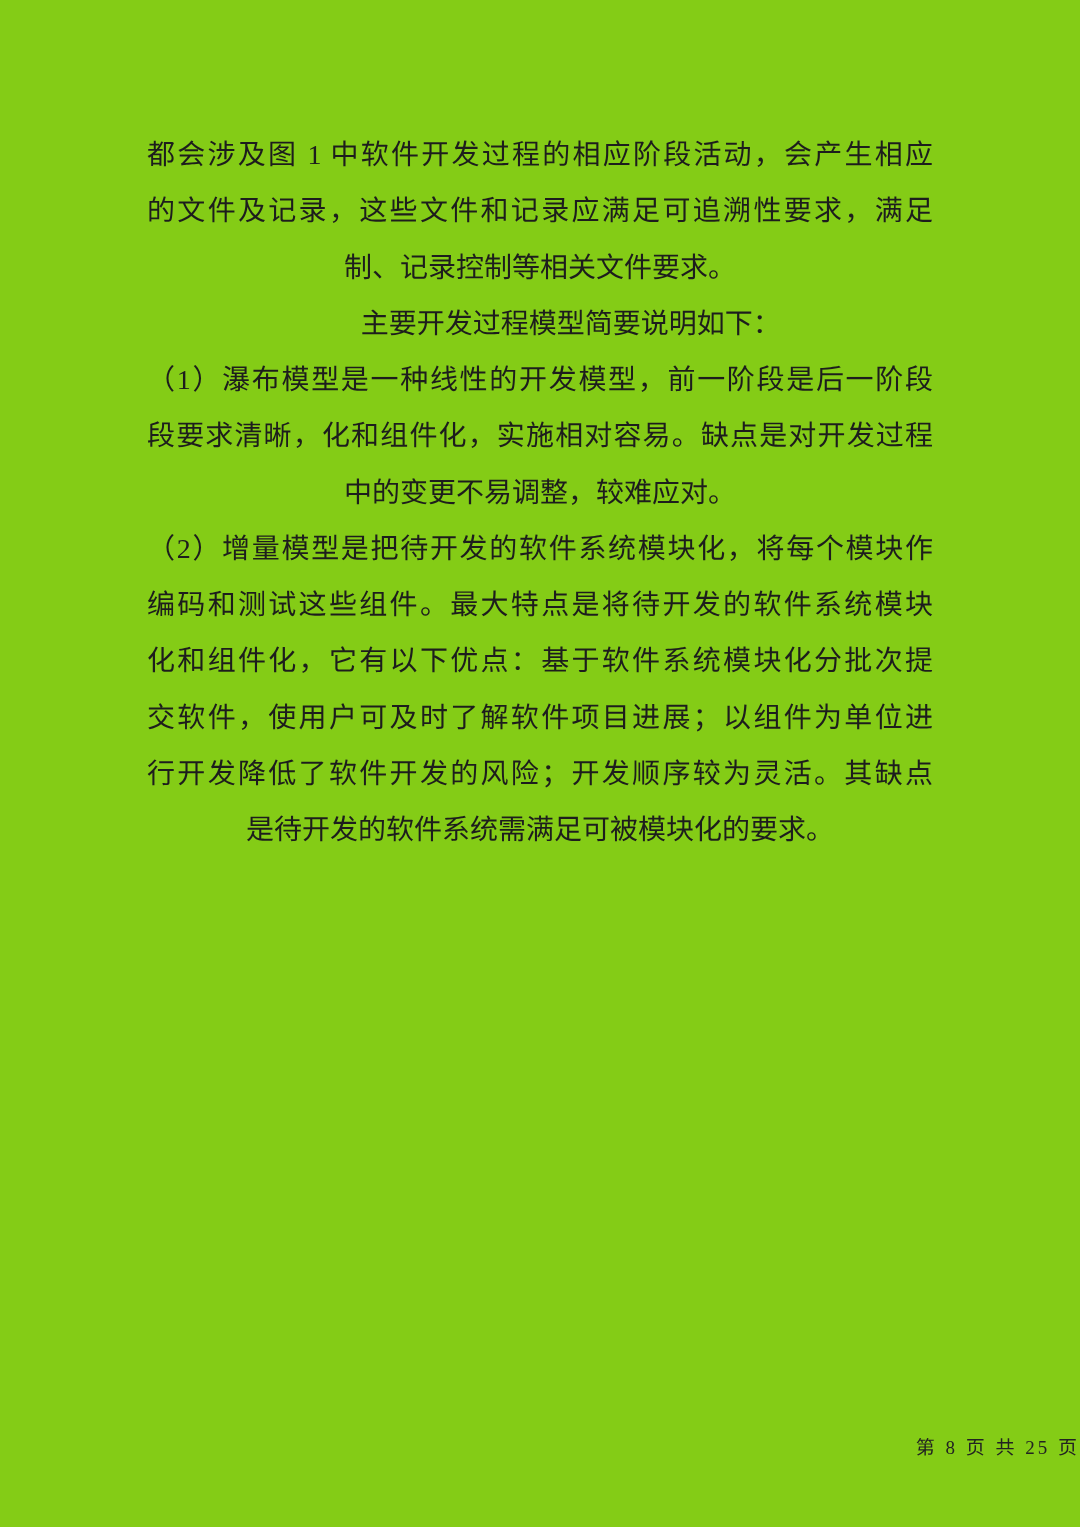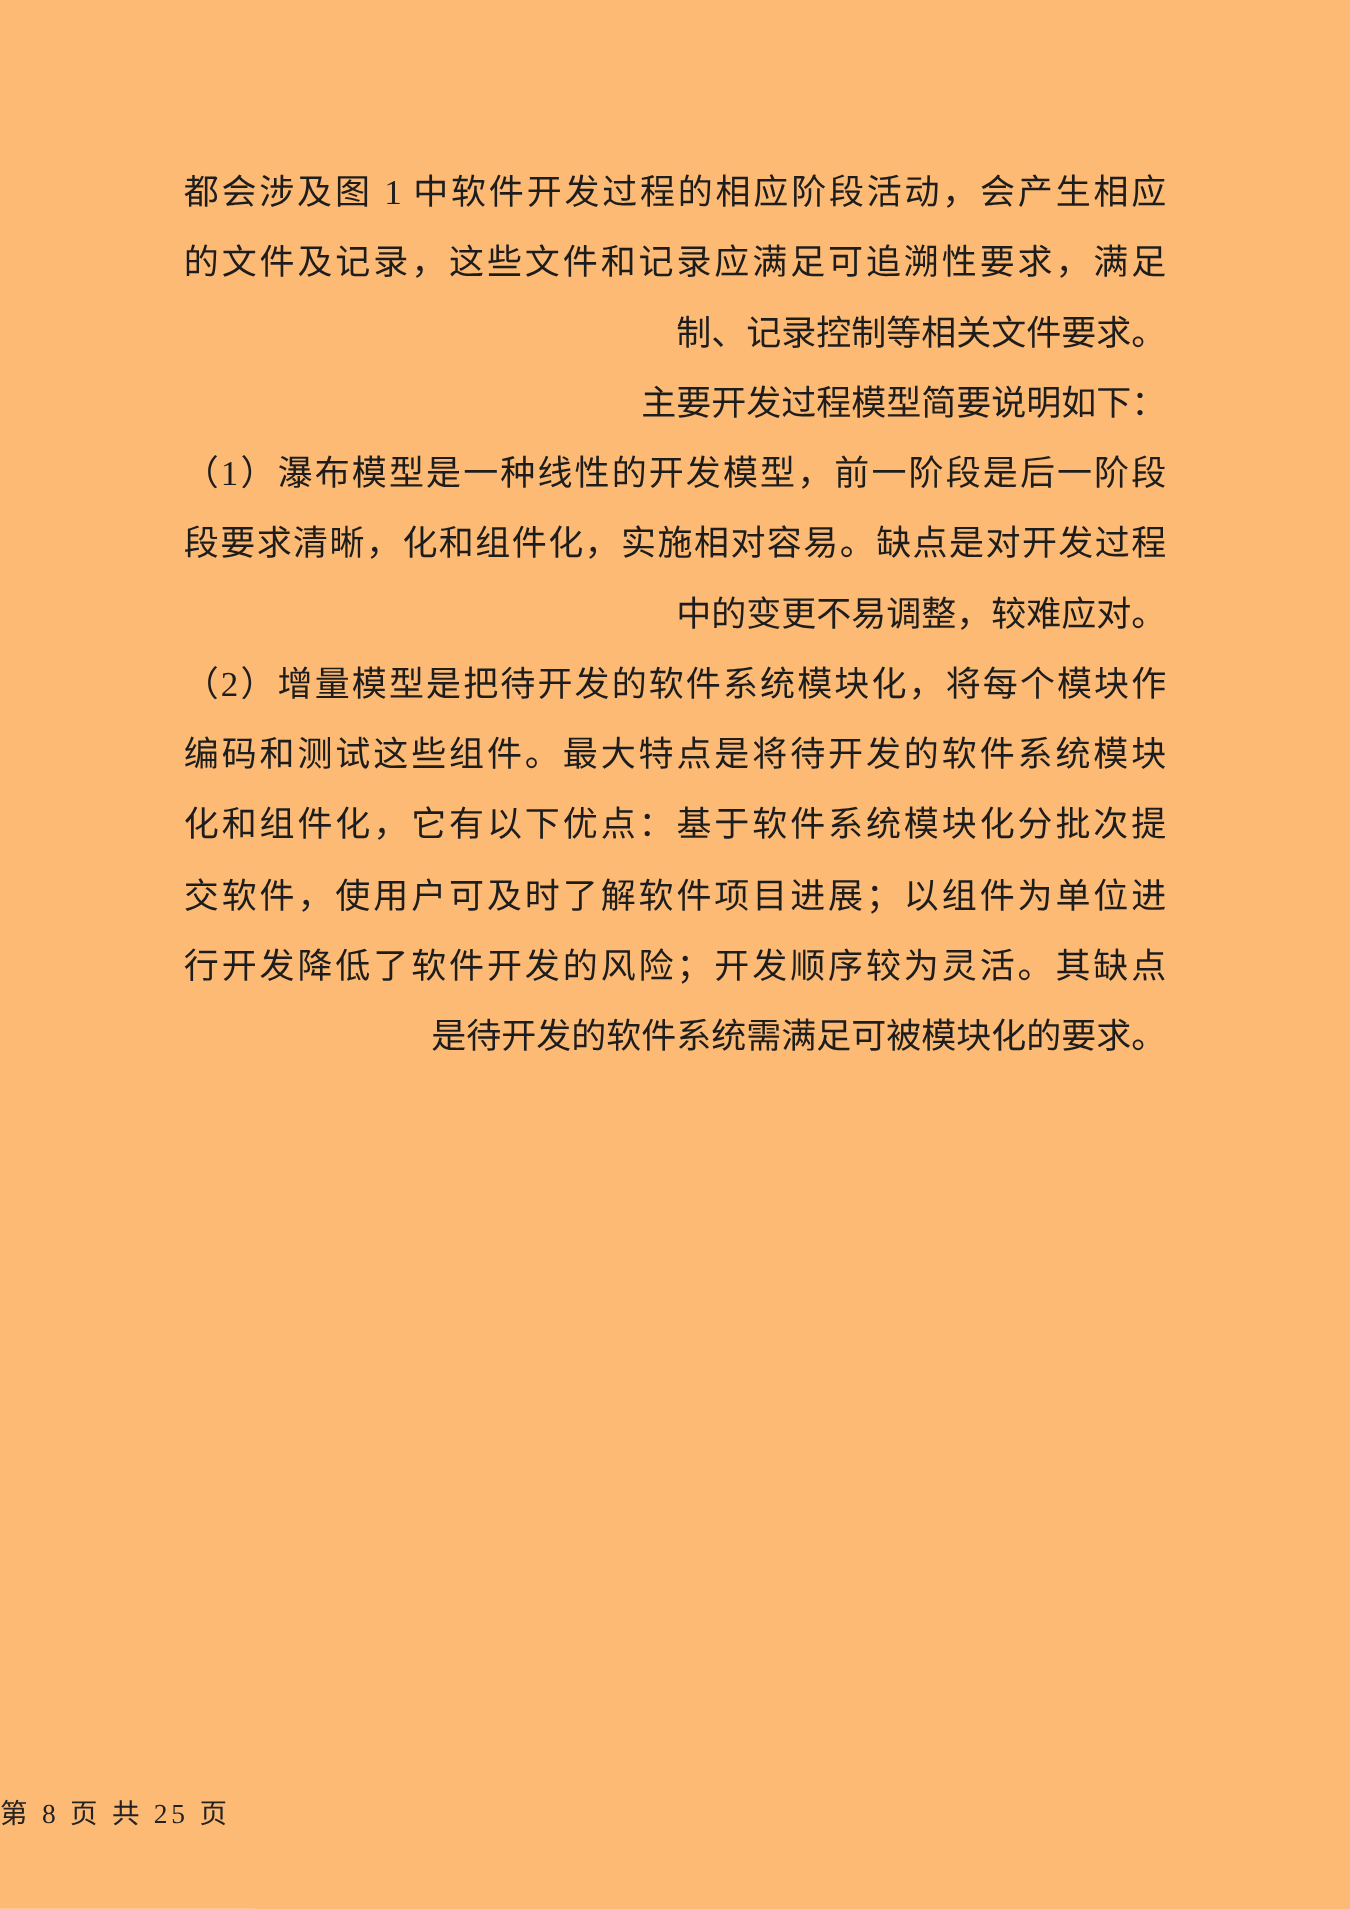--- a/index.html
+++ b/index.html
@@ -10,57 +10,57 @@
     width: 1080px;
     height: 1527px;
     background: #ffffff;
     font-family: "Liberation Serif", "DejaVu Serif", serif;
     overflow: hidden;
   }
   .page {
     position: relative;
     width: 1080px;
     height: 1527px;
-    background: #fdba74;
+    background: #84cc16;
   }
   .body-text {
     position: absolute;
     left: 147px;
     top: 127px;
     width: 786px;
     color: #1d1d1d;
     font-size: 28px;
   }
   .paragraph {
     margin: 0;
     padding: 0;
   }
   .text-line {
     height: 56.25px;
     line-height: 56.25px;
     overflow: hidden;
     white-space: normal;
-    text-align: right;
+    text-align: center;
   }
   .text-line.fill {
     text-align: justify;
     text-align-last: justify;
     text-justify: inter-character;
   }
   .text-line.indent {
     text-indent: 2.2em;
   }
   .page-footer {
     position: absolute;
     left: 0;
     top: 1432px;
     width: 1080px;
-    text-align: left;
+    text-align: right;
     color: #222222;
-    font-size: 22px;
+    font-size: 19px;
     letter-spacing: 3px;
   }
 </style>
 </head>
 <body style="background: rgb(255, 255, 255);">
 
 <div class="page">
   <div class="body-text" id="body-text" style="color: rgb(29, 29, 29);">
       <div class="paragraph">
         <div class="text-line fill">都会涉及图 1 中软件开发过程的相应阶段活动，会产生相应</div>

